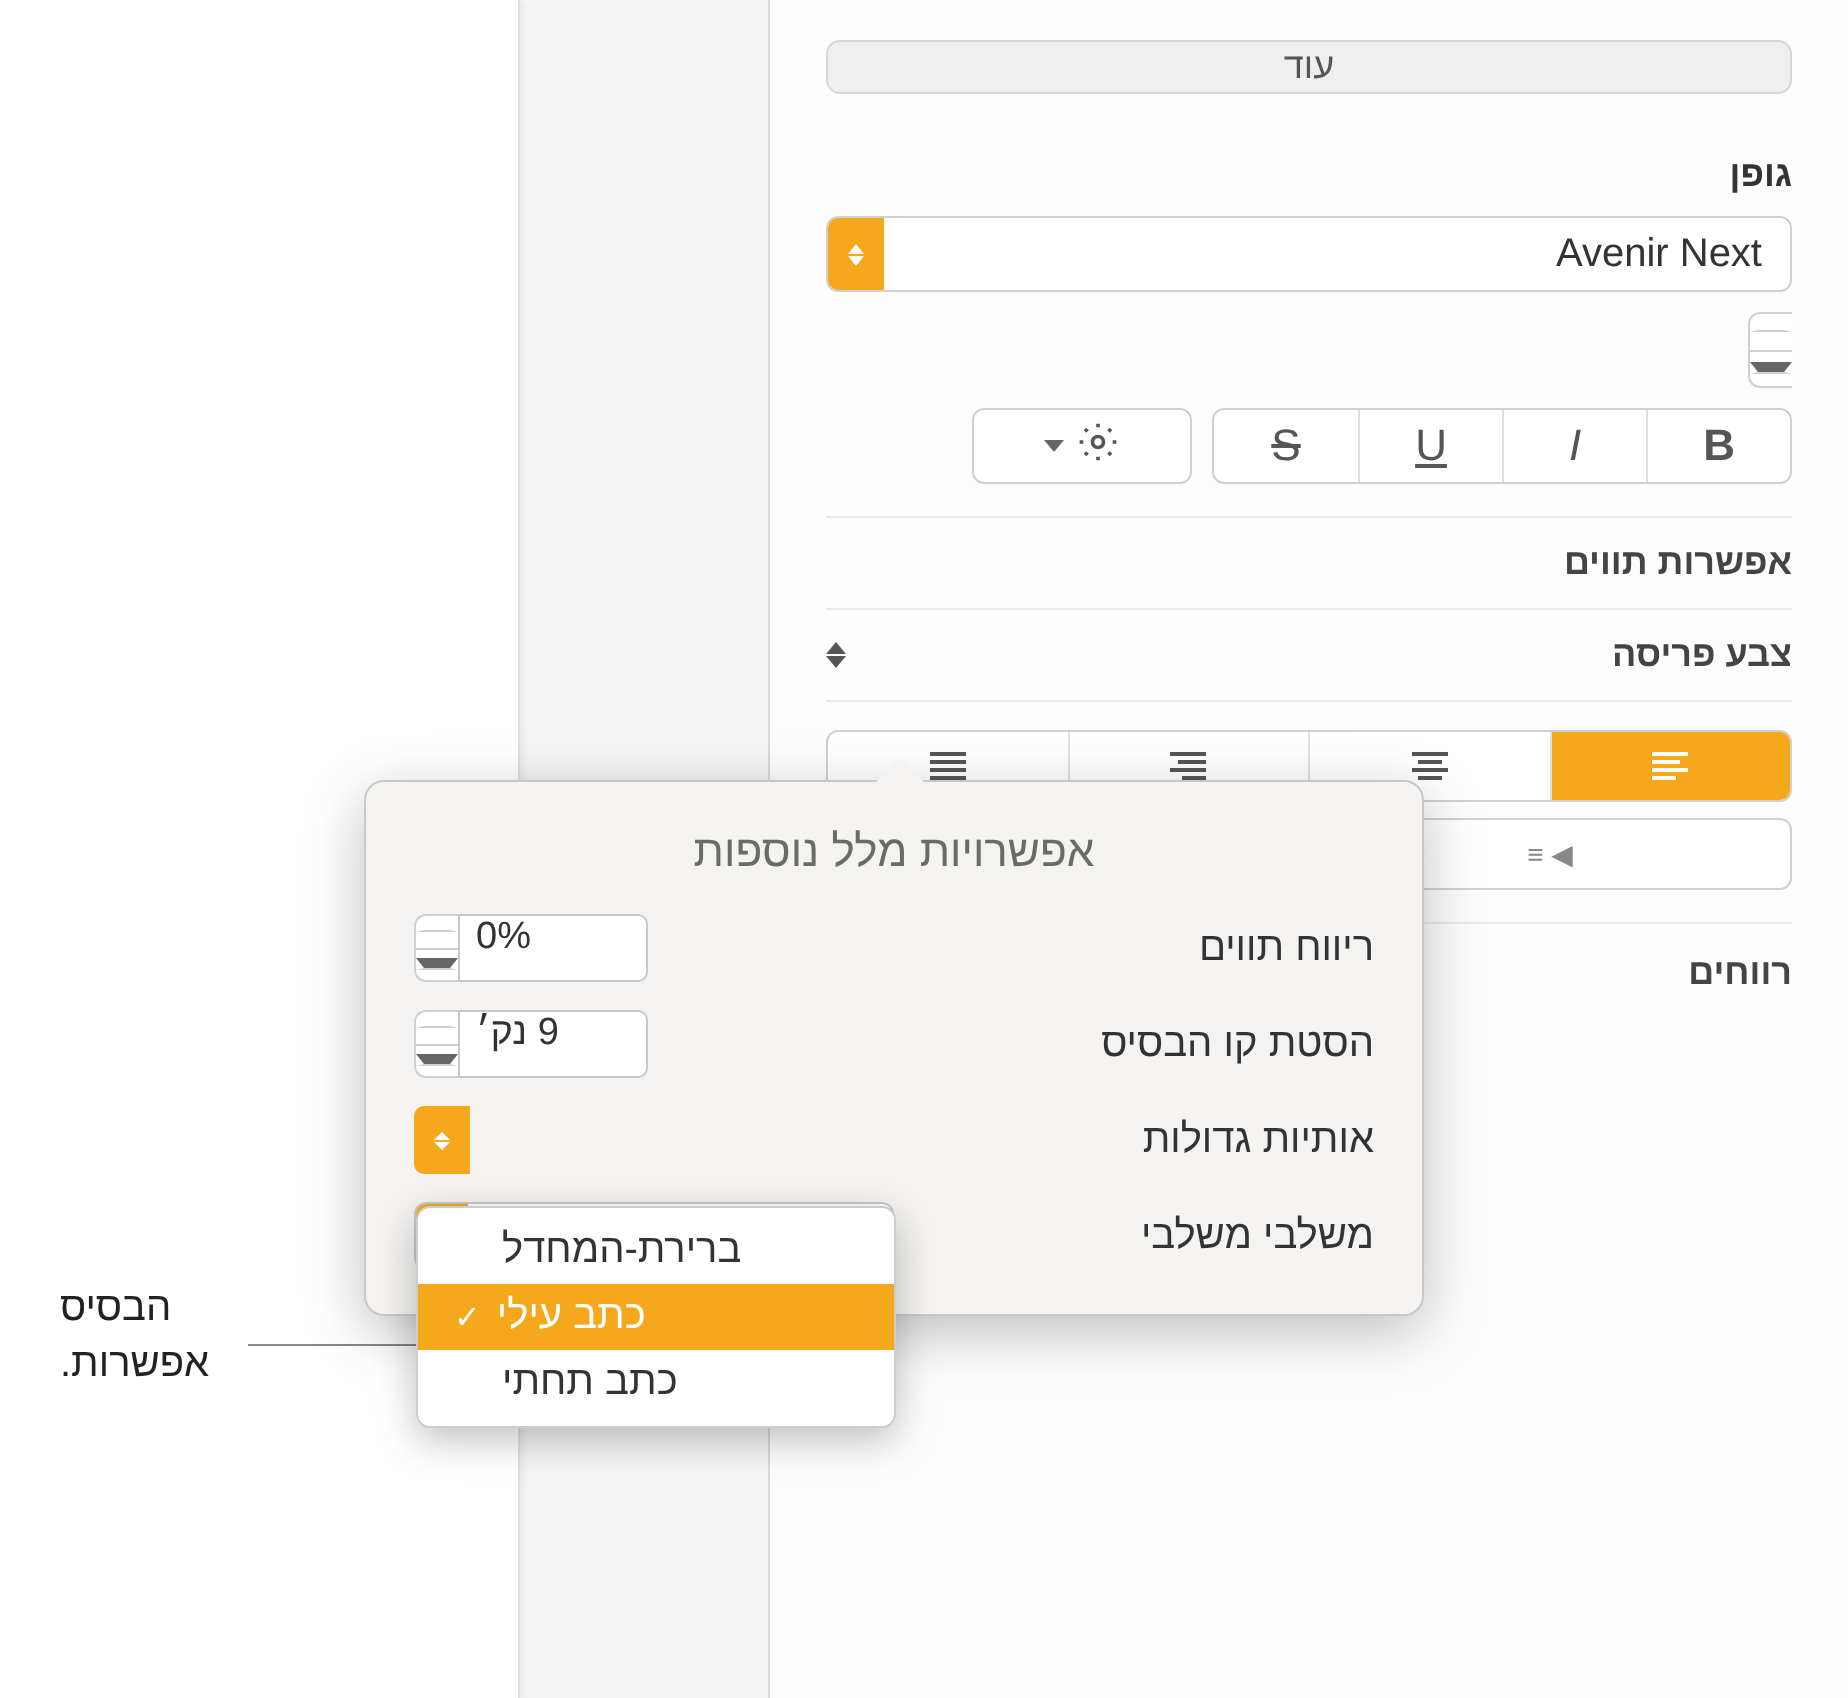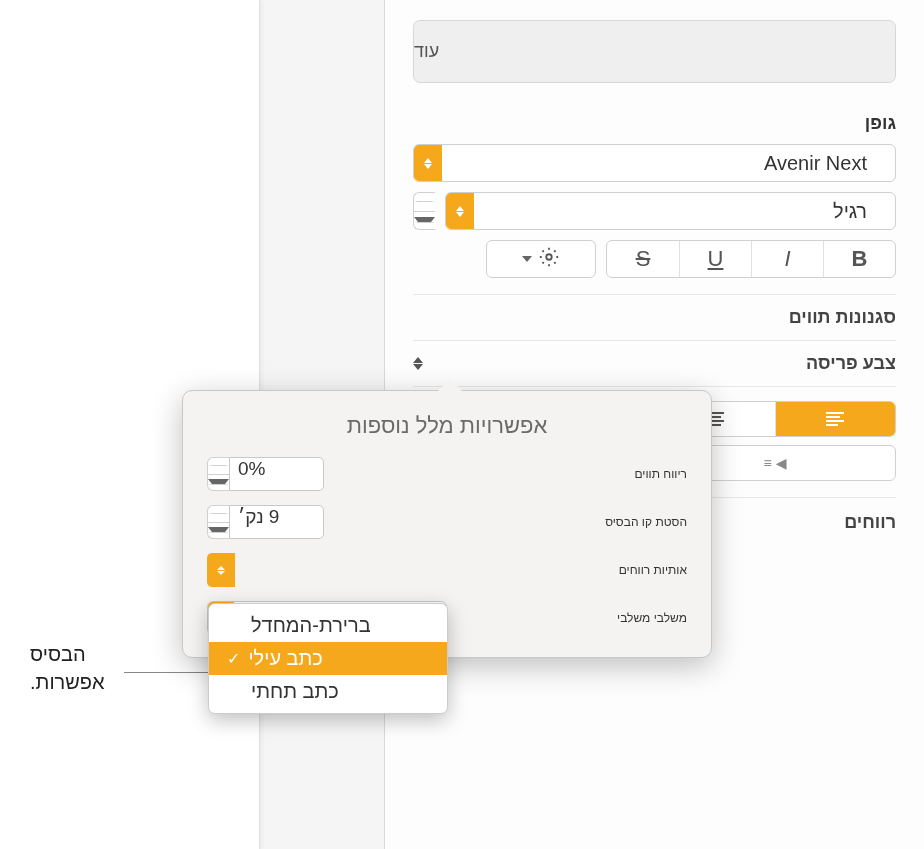--- a/index.html
+++ b/index.html
@@ -43,22 +43,22 @@
 .tabs {
   display: flex;
   background: #efefef;
   border: 1px solid #d7d7d7;
   border-radius: 7px;
   overflow: hidden;
   margin-bottom: 30px;
 }
 .tab {
   flex: 1;
-  text-align: left;
-  padding: 20px 0;
+  text-align: center;
+  padding: 2px 0;
   font-size: 18px;
   color: #555;
   border-left: 1px solid #d7d7d7;
 }
 .tab:last-child { border-left: none; }
 .tab.active {
   background: #fff;
   color: #333;
 }
 .section-label {
@@ -72,21 +72,21 @@
   display: flex;
   align-items: center;
   background: #fff;
   border: 1px solid #d0d0d0;
   border-radius: 6px;
   height: 38px;
   position: relative;
 }
 .popup-value {
   flex: 1;
-  padding: 0 28px;
+  padding: 0 14px;
   font-size: 20px;
   color: #333;
   text-align: right;
 }
 .popup-arrows {
   width: 28px;
   height: 100%;
   background: #f6a81c;
   border-radius: 5px 0 0 5px;
   display: flex;
@@ -251,21 +251,21 @@
   font-weight: 500;
   color: #6a6a68;
   margin-bottom: 18px;
 }
 .pop-row {
   display: flex;
   align-items: center;
   justify-content: space-between;
   margin-bottom: 14px;
 }
-.pop-row .plbl { font-size: 12px; color: #333; }
+.pop-row .plbl { font-size: 20px; color: #333; }
 .mini-stepper {
   display: flex;
   align-items: center;
   height: 34px;
 }
 .mini-field {
   width: 95px;
   height: 100%;
   border: 1px solid #c8c8c8;
   border-radius: 0 5px 5px 0;
@@ -368,27 +368,20 @@
 
   <div class="popup" style="width:100%;margin-bottom:10px">
     <div class="popup-value" style="text-align:right;direction:ltr">Avenir Next</div>
     <div class="popup-arrows">
         <div class="arr-up"></div>
         <div class="arr-down"></div>
       </div>
   </div>
 
   <div class="row">
-    <div class="popup" style="flex:1">
-      <div class="popup-value">רגיל</div>
-      <div class="popup-arrows">
-          <div class="arr-up"></div>
-          <div class="arr-down"></div>
-        </div>
-    </div>
     <div class="stepper">
       <div class="stepper-btns">
         <div>
             <div class="tri-up"></div>
           </div>
         <div>
             <div class="tri-down"></div>
           </div>
       </div>
     </div>
@@ -414,21 +407,21 @@
         <svg viewBox="0 0 24 24" fill="none" stroke="#555" stroke-width="2">
             <circle cx="12" cy="12" r="3"></circle>
             <path d="M12 2v2M12 20v2M4.9 4.9l1.4 1.4M17.7 17.7l1.4 1.4M2 12h2M20 12h2M4.9 19.1l1.4-1.4M17.7 6.3l1.4-1.4"></path>
           </svg>
       </span>
       <div class="chev"></div>
     </div>
   </div>
 
   <div class="label-row" style="margin-top:16px">
-    <div class="lbl">סגנונות תווים</div>
+    <div class="lbl">אפשרות תווים</div>
   </div>
 
   <div class="label-row">
     <div class="lbl">צבע פריסה</div>
     <div class="updown">
         <div class="u"></div>
         <div class="d"></div>
       </div>
   </div>
 
@@ -508,21 +501,21 @@
           </div>
           <div>
             <div class="tri-down"></div>
           </div>
       </div>
     </div>
   </div>
 
 
   <div class="pop-row">
-    <div class="plbl">אותיות רווחים</div>
+    <div class="plbl">אותיות גדולות</div>
     <div class="partial-popup">
       <div class="au"></div>
         <div class="ad"></div>
     </div>
   </div>
 
   <div class="pop-row" style="margin-bottom:0">
     <div class="plbl">משלבי משלבי</div>
     <div class="yellow-popup">
       <div class="val">ברירת-המחדל</div>

